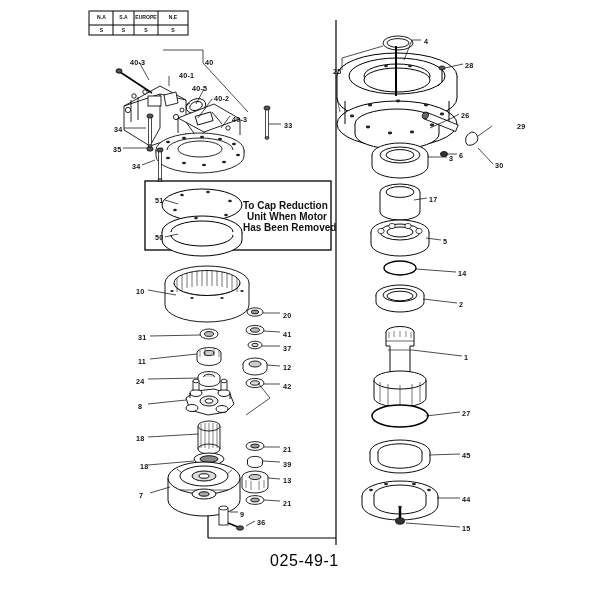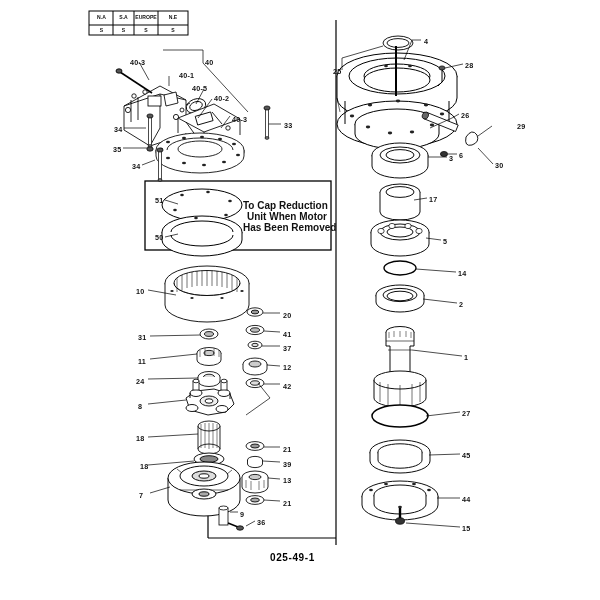--- a/index.html
+++ b/index.html
@@ -7,21 +7,21 @@
        font-family:"Liberation Sans", sans-serif;color:#000;}
   #sheet{position:relative;width:600px;height:600px;background:#fff;}
   svg#art{position:absolute;left:0;top:0;width:600px;height:600px;}
 
   .cal{position:absolute;font-size:7.2px;font-weight:bold;letter-spacing:.2px;
        color:#111;white-space:nowrap;line-height:1;}
   .tblcell{position:absolute;font-size:5.1px;font-weight:bold;text-align:center;
            line-height:1;color:#111;}
   .note{position:absolute;font-size:10px;font-weight:bold;line-height:11.5px;
         color:#111;white-space:nowrap;}
-  .dwg{position:absolute;font-size:10px;font-weight:bold;letter-spacing:.6px;color:#000;}
+  .dwg{position:absolute;font-size:16px;font-weight:normal;letter-spacing:.6px;color:#000;}
 </style>
 </head>
 <body>
 
 <div id="sheet">
 
 <svg id="art" viewBox="0 0 600 600">
   <defs>
     <g id="boltv">
       <rect x="-1.6" y="0" width="3.2" height="30" fill="#fff" stroke="#000" stroke-width=".7"></rect>

